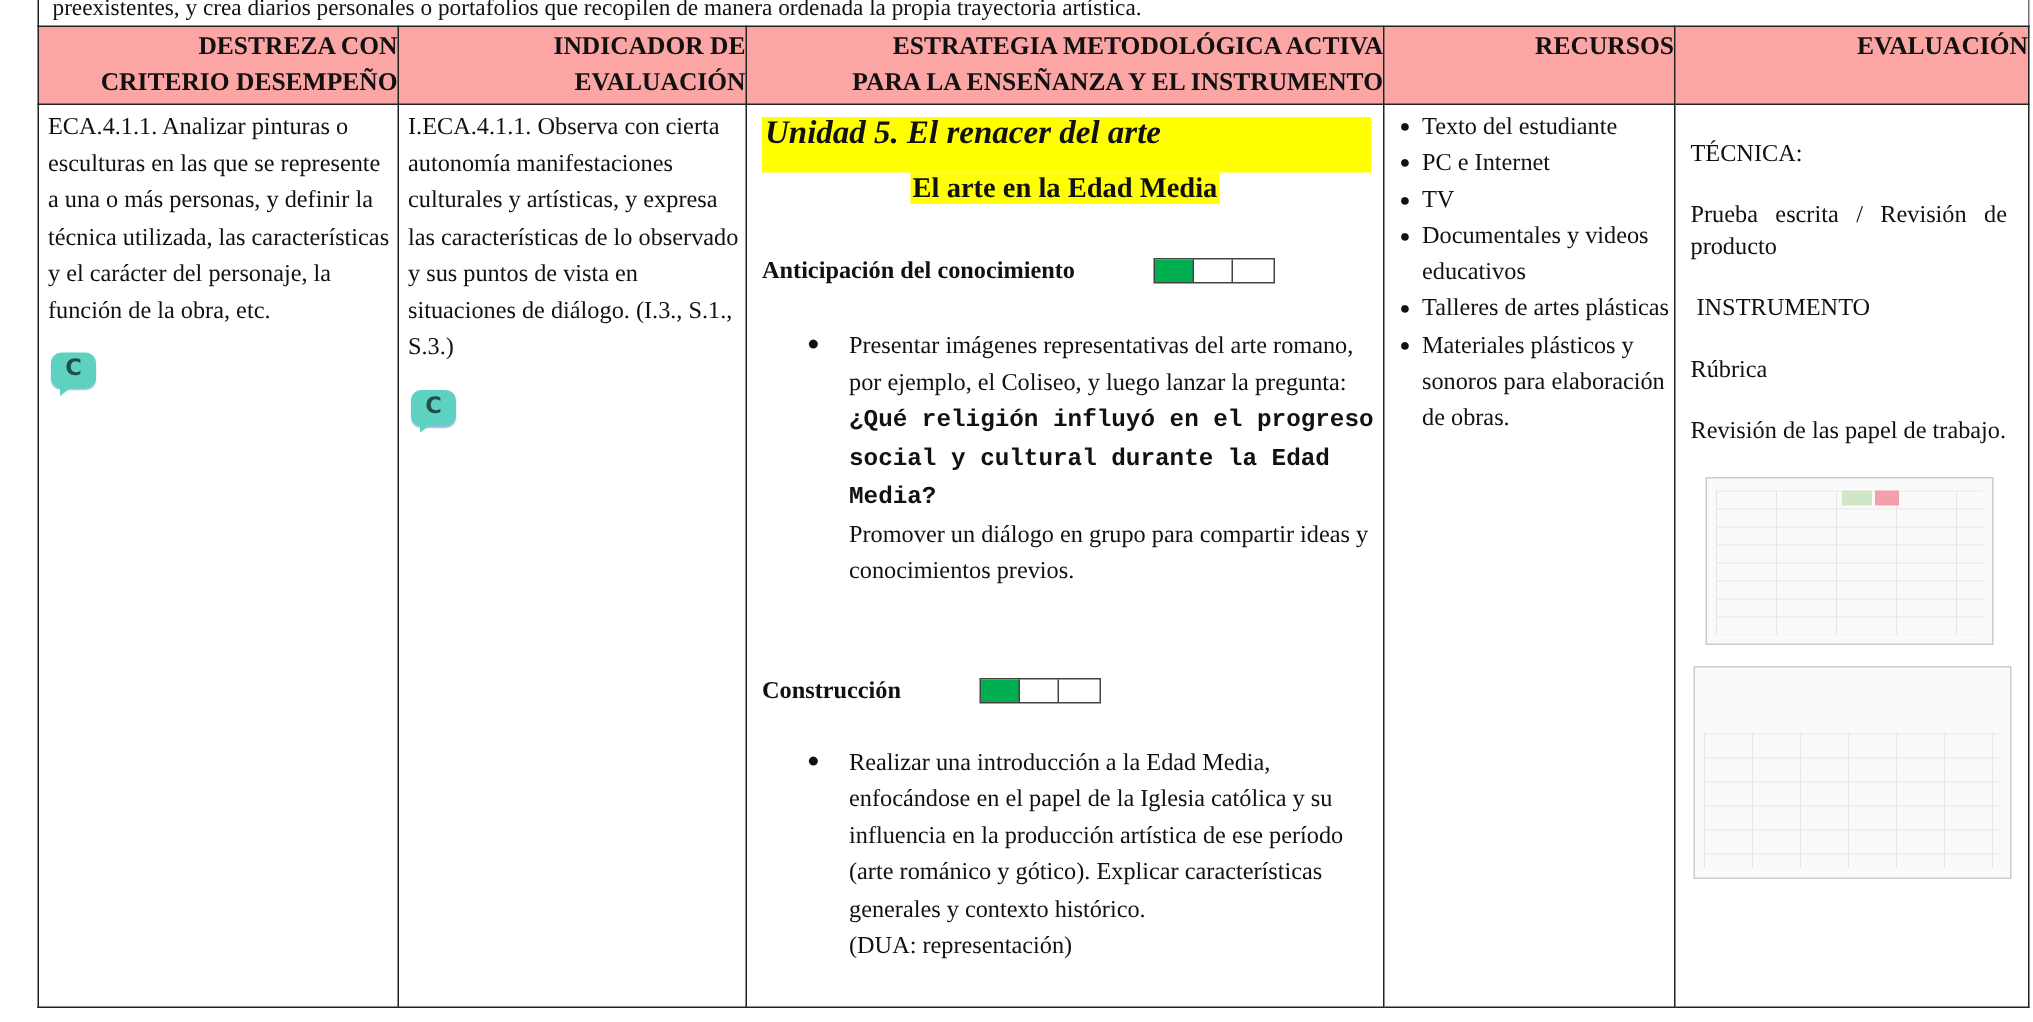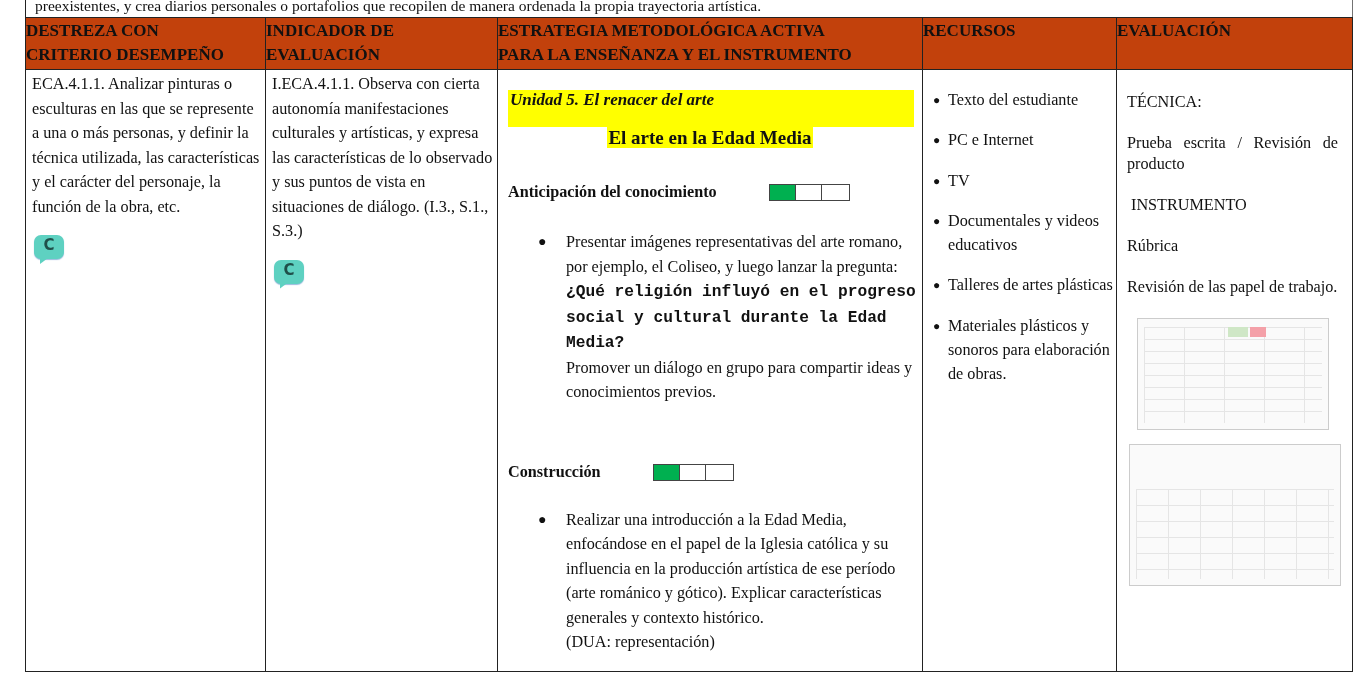--- a/index.html
+++ b/index.html
@@ -3,45 +3,45 @@
 <meta charset="utf-8">
 <style>
   html, body { margin: 0; padding: 0; background: #ffffff; }
   body { width: 1355px; height: 681px; overflow: hidden; position: relative;
          font-family: "Liberation Serif", "DejaVu Serif", serif; color: #111; }
   .top-line { position: absolute; left: 25px; top: 0; width: 1326px; height: 18px;
               border-left: 1px solid #222; border-right: 1px solid #737373; }
   .top-line span { position: absolute; left: 9px; top: -3px; font-size: 15.5px; white-space: nowrap; }
   table.plan { position: absolute; left: 25px; top: 17px; border-collapse: collapse; table-layout: fixed; width: 1327px; }
   table.plan td, table.plan th { border: 1px solid #222; vertical-align: top; padding: 0; }
-  table.plan th { background: #c2410c; font-weight: bold; font-size: 17px; line-height: 24px;
-                  text-align: left; height: 50px; padding-top: 1px; }
+  table.plan th { background: #fca5a5; font-weight: bold; font-size: 17px; line-height: 24px;
+                  text-align: right; height: 50px; padding-top: 1px; }
   .cell-text { font-size: 16.2px; line-height: 24.5px; padding: 2px 4px 0 6px; }
   .c-icon { display: inline-block; width: 30px; height: 24px; margin-top: 16px; margin-left: 8px;
             background: #5ed1c1; border-radius: 7px; position: relative; box-shadow: 0 1px 1px #9bd; }
   .c-icon::after { content: ""; position: absolute; left: 6px; bottom: -5px; width: 8px; height: 6px;
                    background: #5ed1c1; clip-path: polygon(0 0, 100% 0, 0 100%); }
   .c-icon span { position: absolute; left: 0; right: 0; top: 1px; text-align: center;
                  font-family: "DejaVu Sans", sans-serif; font-weight: bold; font-size: 15px; color: #1f4f4a; }
-  .unit-banner { background: #ffff00; margin: 20px 8px 0 10px; height: 37px; font-size: 17px;
+  .unit-banner { background: #ffff00; margin: 8px 8px 0 10px; height: 37px; font-size: 22px;
                  font-style: italic; font-weight: bold; padding-left: 2px; line-height: 20px; }
   .topic { text-align: center; margin-top: 0; }
   .topic span { background: #ffff00; font-weight: bold; font-size: 19px; padding: 0 1px; }
   .phase { font-weight: bold; font-size: 16.2px; margin-top: 34px; padding-left: 10px; display: flex; align-items: center; gap: 44px; }
   .progress { display: inline-flex; margin-left: 8px; border: 1px solid #444; height: 15px; }
   .progress i { display: block; width: 25px; height: 15px; border-right: 1px solid #444; }
   .progress i:last-child { border-right: none; width: 27px; }
   .progress i.on { background: #00b050; }
   .bullet-block { display: flex; margin-top: 28px; padding-left: 40px; font-size: 16.2px; line-height: 24.5px; }
   .bullet-block .dot { width: 28px; flex: none; font-size: 14px; padding-top: 0px; }
   .bullet-block .body { width: 350px; }
   .q { font-weight: bold; font-family: Liberation Mono, monospace; }
   .dua { }
   ul.res { list-style: none; margin: 0; padding: 2px 0 0 10px; font-size: 16.2px; line-height: 24.3px; }
-  ul.res li { position: relative; padding-left: 15px; margin-top: 16px; }
+  ul.res li { position: relative; padding-left: 15px; }
   ul.res li::before { content: "●"; position: absolute; left: 0; top: 0; font-size: 12px; }
   .eval { font-size: 16.2px; line-height: 21px; padding: 22px 14px 0 10px; text-align: justify; }
   .eval p { margin: 0 0 20px 0; }
   .eval .instr { padding-left: 4px; font-family: Liberation Serif, serif; }
   .thumb { background: #fafafa; border: 1px solid #ccc; margin-left: 20px; position: relative; }
   .thumb .grid { position: absolute; left: 6px; right: 6px; top: 8px; bottom: 6px;
     background-image: linear-gradient(#ddd 1px, transparent 1px), linear-gradient(90deg, #ddd 1px, transparent 1px);
     background-size: 100% 12px, 40px 100%; opacity: .7; }
   .thumb .mark { position: absolute; right: 62px; top: 8px; width: 16px; height: 10px; background: #f4a0a8; }
   .thumb .mark2 { position: absolute; right: 80px; top: 8px; width: 20px; height: 10px; background: #cfe7c6; }

